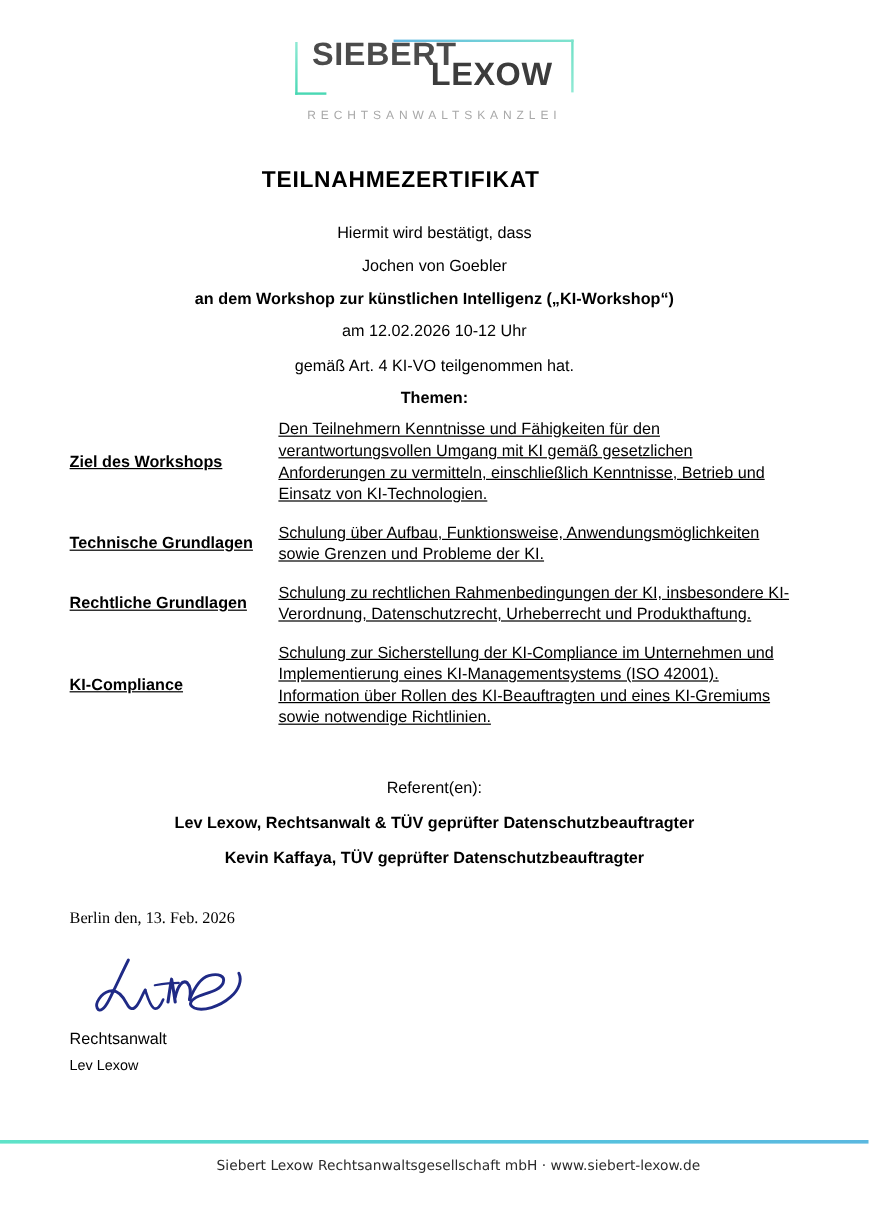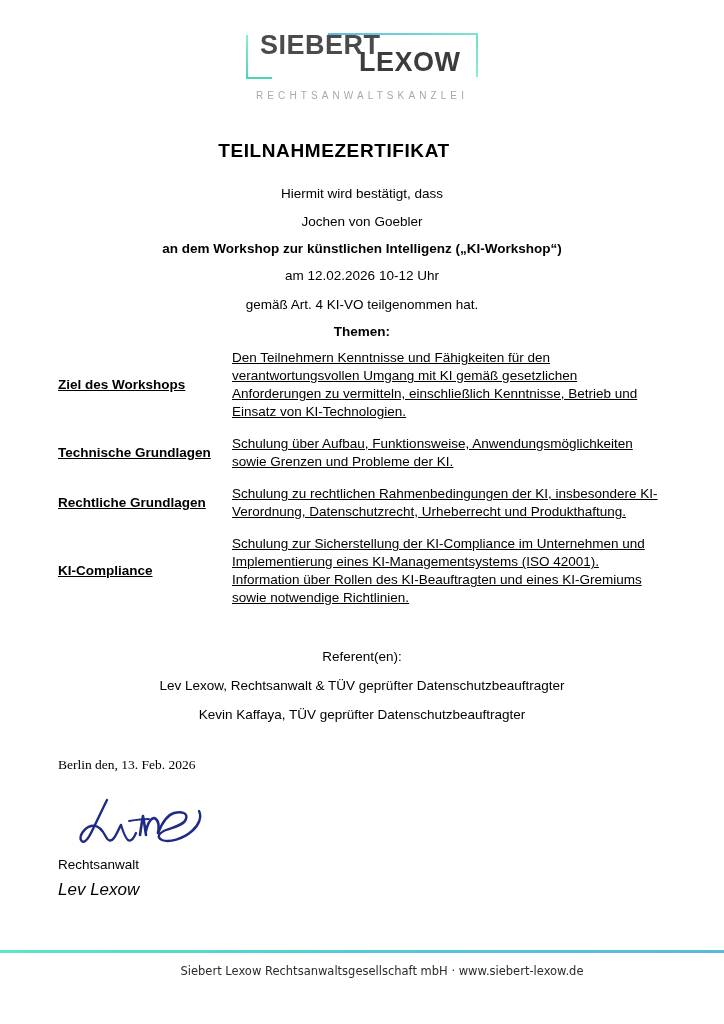--- a/index.html
+++ b/index.html
@@ -162,21 +162,21 @@
     width: 724px;
     text-align: center;
   }
   .ref-heading {
     font-size: 13.5px;
     font-weight: normal;
     margin-bottom: 14px;
   }
   .ref-person {
     font-size: 13.5px;
-    font-weight: normal;
+    font-weight: bold;
     margin-bottom: 14px;
   }
 
   
   .sig-block {
     position: absolute;
     top: 757px;
     left: 58px;
     width: 400px;
   }
@@ -188,22 +188,21 @@
   .sig-image {
     height: 58px;
     width: 160px;
     margin-left: 8px;
   }
   .sig-role {
     font-size: 13.5px;
     margin-bottom: 8px;
   }
   .sig-name {
-    font-size: 17px;
-    font-style: italic;
+    font-size: 12px;
   }
 
   
   .footer-rule {
     position: absolute;
     left: 0;
     top: 950px;
     width: 724px;
     height: 3px;
     background: linear-gradient(to right, #5fe3c8 0%, #56d8cd 25%, #55c3dd 62%, #5bb8e0 100%);

